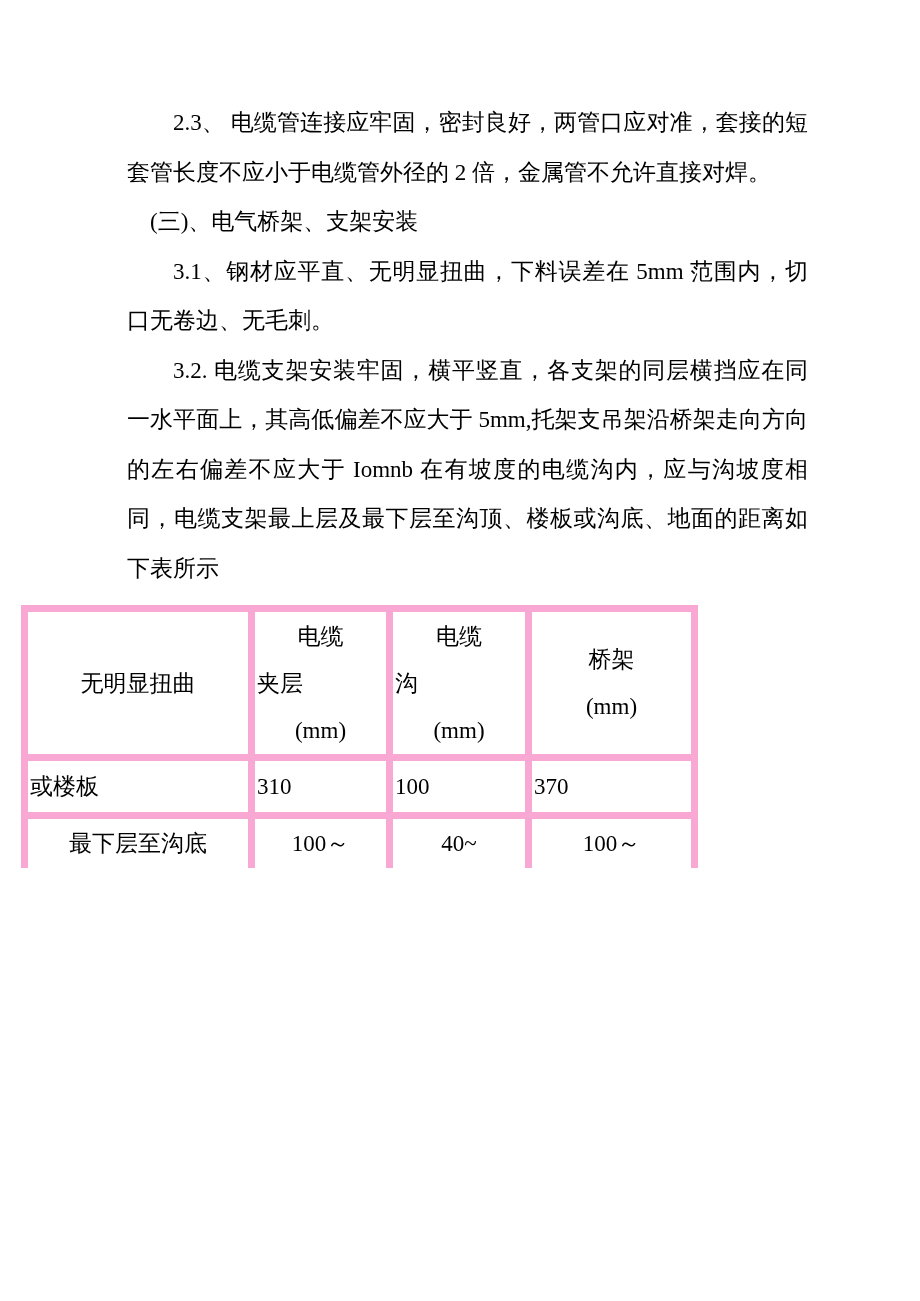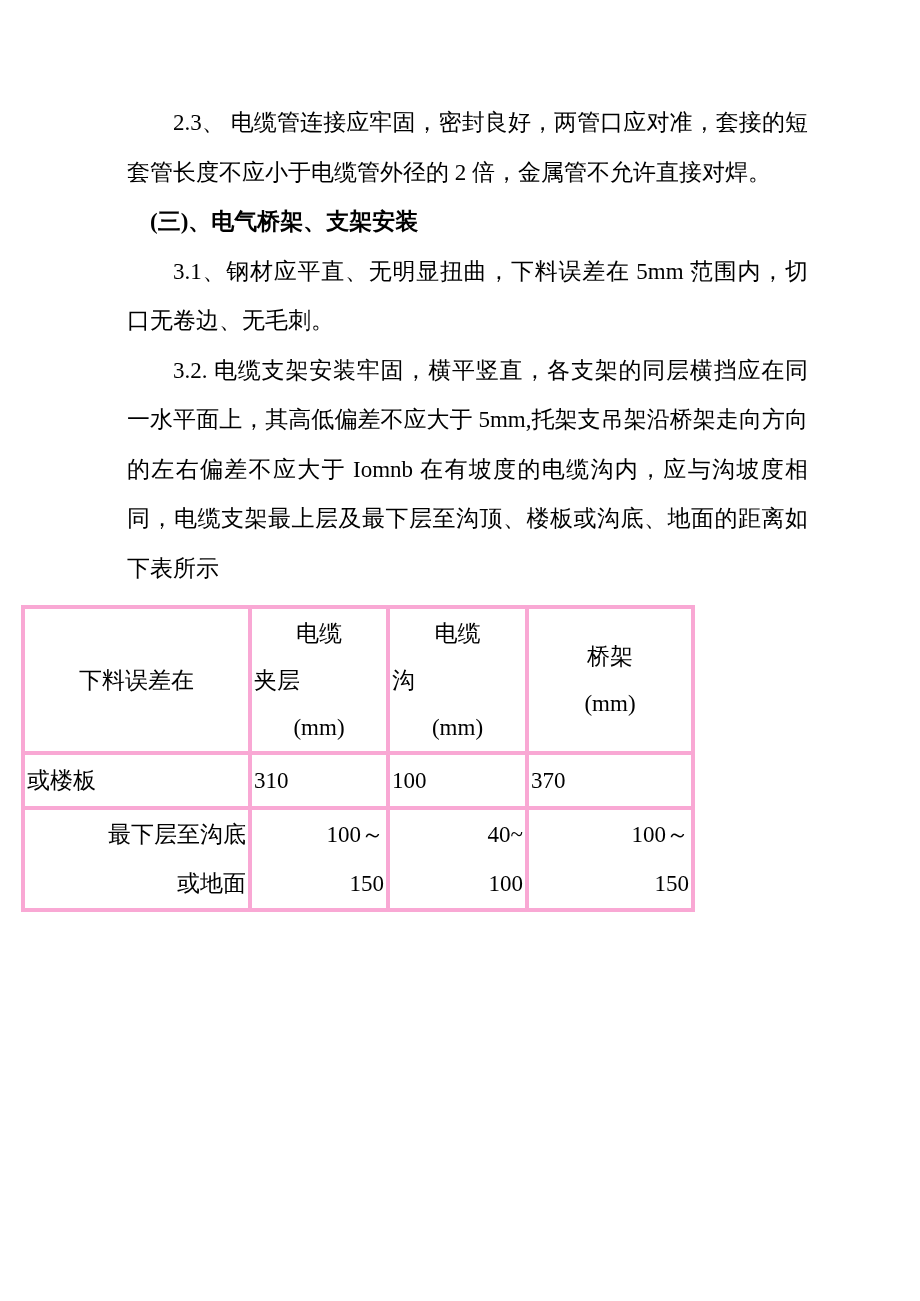--- a/index.html
+++ b/index.html
@@ -17,43 +17,42 @@
     font-size:23px;
     line-height:49.5px;
     text-align:justify;
   }
   .para{
     margin:0;
     text-indent:2em;
   }
   .heading{
     text-indent:1em;
-    font-weight:bold;
   }
   table.spec{
     border-collapse:collapse;
     table-layout:fixed;
     width:670px;
     margin:12px 0 0 21px;
     font-size:23px;
     color:#000;
   }
   table.spec td{
-    border:4px solid #f9a8d4;
+    border:7px solid #f9a8d4;
     padding:0 2px;
     vertical-align:middle;
     overflow:hidden;
   }
   .hdr td{height:142px;}
   td.v-top{vertical-align:top;}
   .hline{line-height:47px;height:47px;white-space:nowrap;}
   .l-center{text-align:center;}
   .l-left{text-align:left;}
   tr.body-row td{height:51px;}
-  tr.body-row-tall td{height:49px;text-align:right;}
+  tr.body-row-tall td{height:49px;}
   tr.no-bottom td{border-bottom:none;}
   tr.no-top td{border-top:none;}
 </style>
 </head>
 <body>
 
 <div class="page">
 
   <div class="body-text">
     <p class="para">2.3、 电缆管连接应牢固，密封良好，两管口应对准，套接的短套管长度不应小于电缆管外径的 2 倍，金属管不允许直接对焊。</p>
@@ -66,21 +65,21 @@
     <colgroup>
       <col style="width:227px">
       <col style="width:138px">
       <col style="width:139px">
       <col style="width:166px">
     </colgroup>
 
     <tbody>
         <tr class="hdr">
       <td class="l-center">
-        <span>下料误差在</span>
+        <span>无明显扭曲</span>
       </td>
       <td class="v-top">
         <div class="hline l-center">电缆</div>
         <div class="hline l-left">夹层</div>
         <div class="hline l-center">(mm)</div>
       </td>
       <td class="v-top">
         <div class="hline l-center">电缆</div>
         <div class="hline l-left">沟</div>
         <div class="hline l-center">(mm)</div>
@@ -97,22 +96,16 @@
       <td class="l-left">100</td>
       <td class="l-left">370</td>
     </tr>
 
     <tr class="body-row-tall no-bottom">
       <td class="l-center">最下层至沟底</td>
       <td class="l-center">100～</td>
       <td class="l-center">40~</td>
       <td class="l-center">100～</td>
     </tr>
-    <tr class="body-row-tall no-top">
-      <td class="l-left">或地面</td>
-      <td class="l-left">150</td>
-      <td class="l-left">100</td>
-      <td class="l-left">150</td>
-    </tr>
   </tbody>
     </table>
 
 </div>
 
 </body></html>

